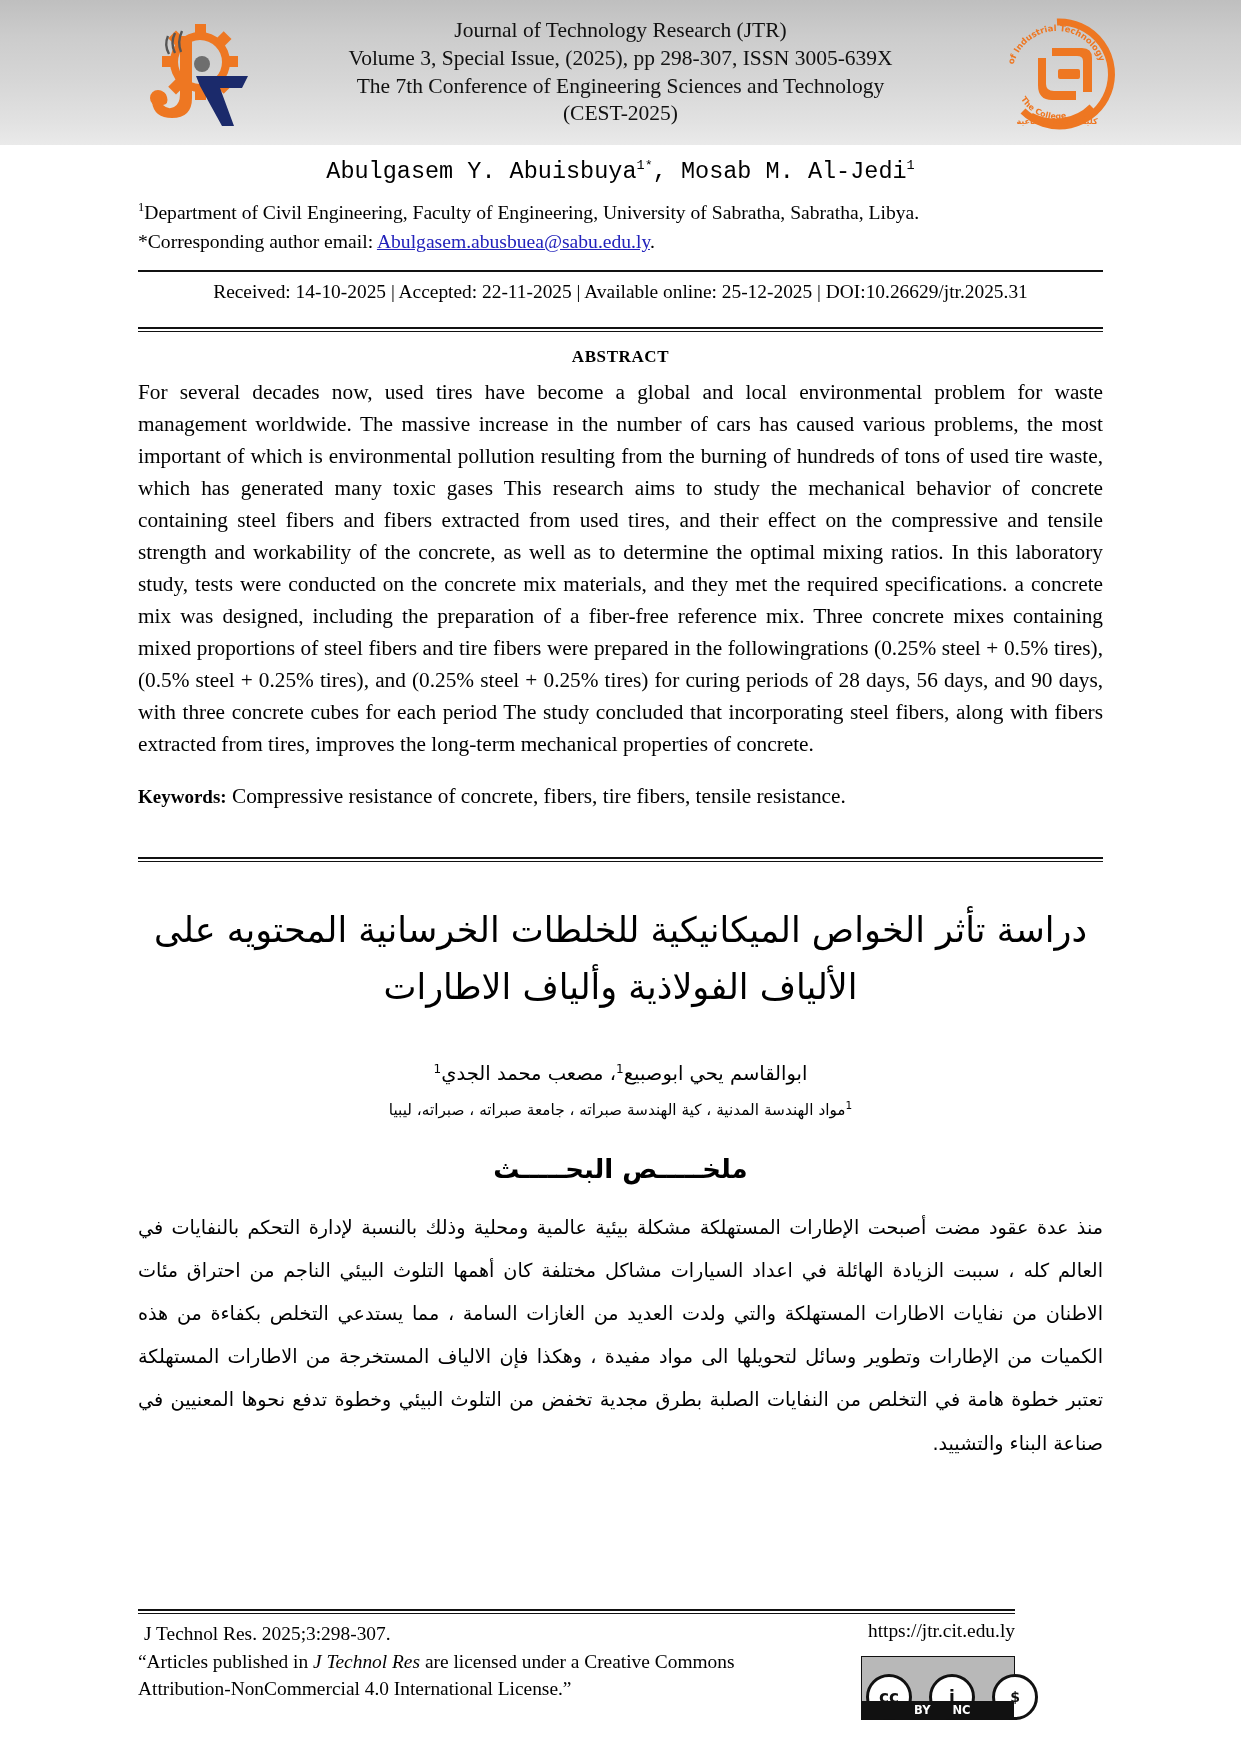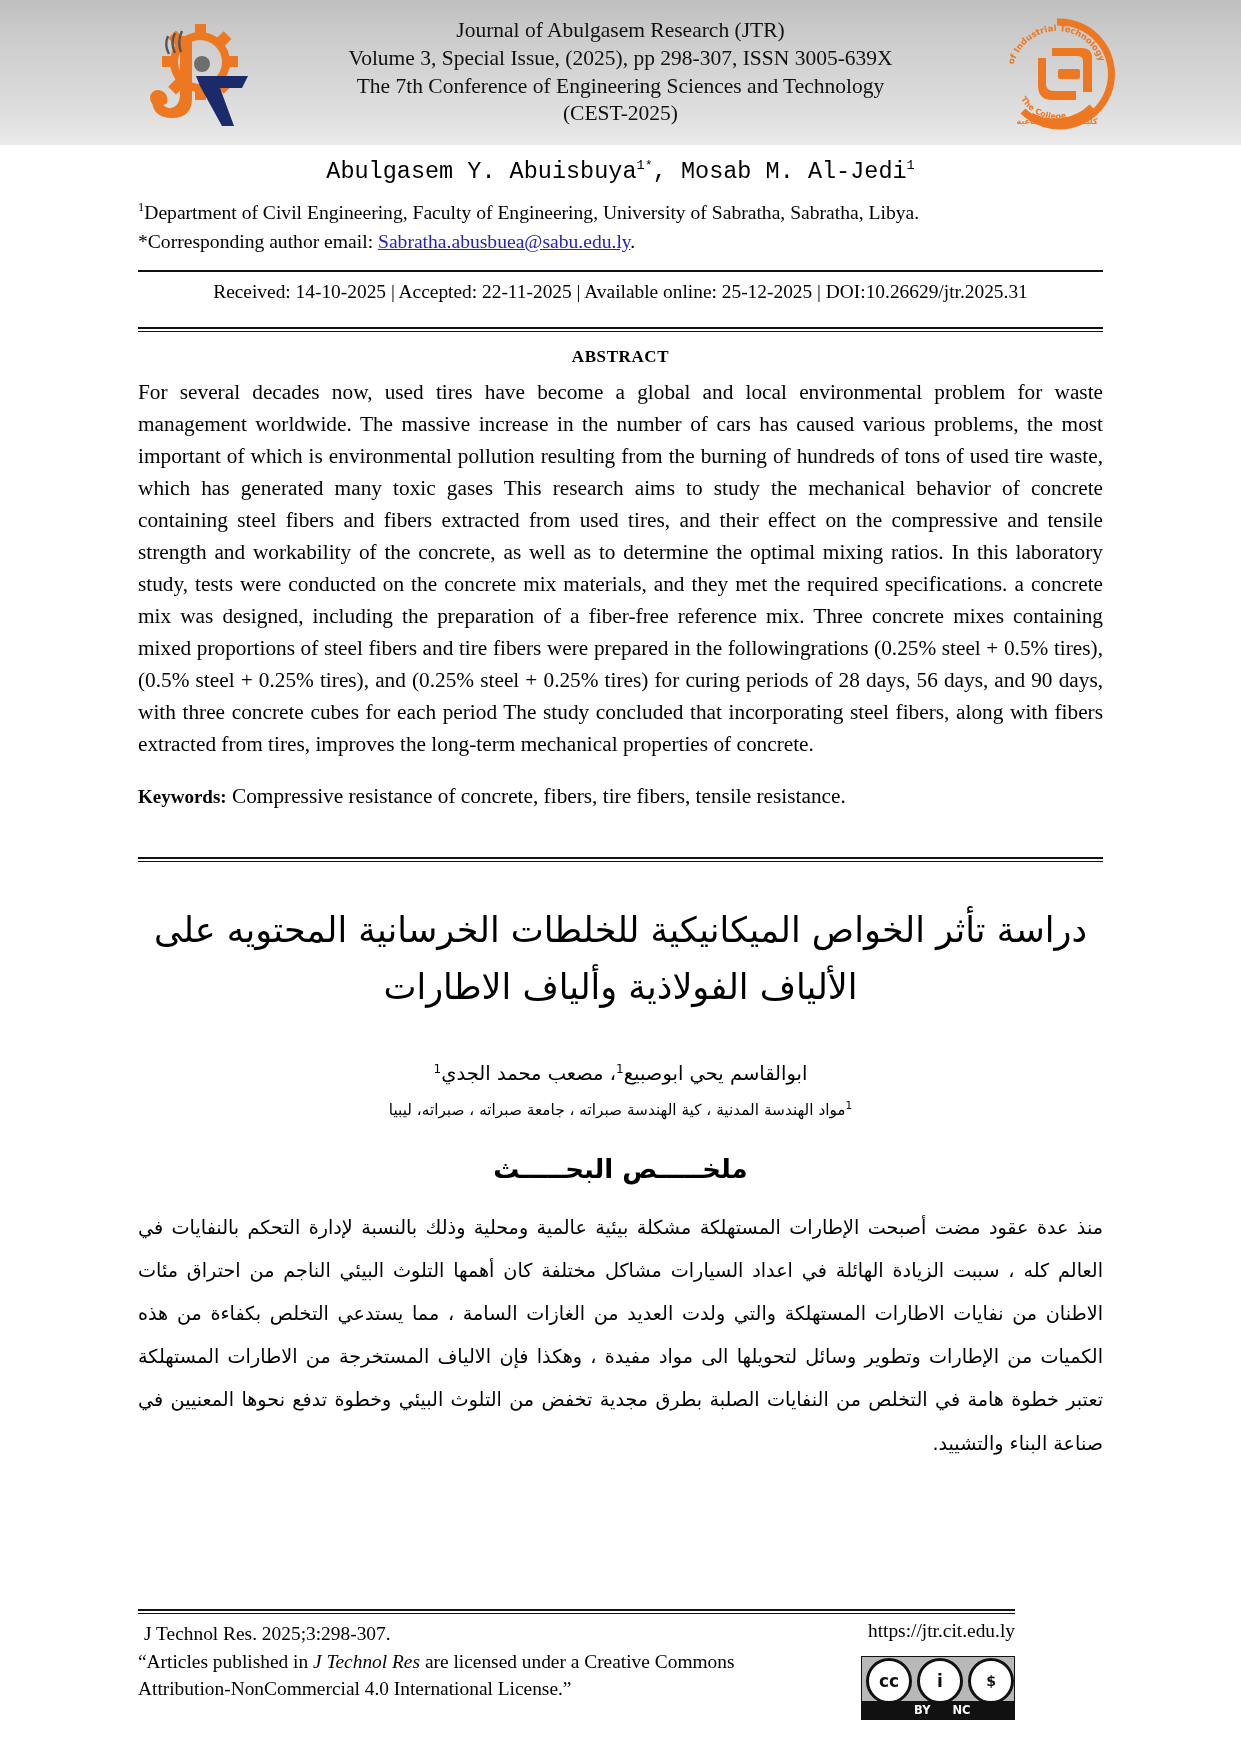--- a/index.html
+++ b/index.html
@@ -222,24 +222,24 @@
     position: relative;
   }
   .cc-badge .cc-bottom {
     position: absolute;
     left: 0; right: 0; bottom: 0;
     height: 18px;
     background: #111;
   }
   .cc-circles {
     position: absolute;
-    top: 1px;
+    top: 17px;
     left: 4px;
     display: flex;
-    gap: 5px;
+    gap: 17px;
   }
   .cc-circ {
     width: 40px; height: 40px;
     border-radius: 50%;
     background: #fff;
     border: 3px solid #111;
     display: flex;
     align-items: center;
     justify-content: center;
     font-family: "DejaVu Sans", sans-serif;
@@ -293,21 +293,21 @@
 
       <g stroke="#555" stroke-width="2.4" fill="none">
         <path d="M31 40 Q26 31 30 22"></path>
         <path d="M37 39 Q32 29 37 19"></path>
         <path d="M43 38 Q39 28 44 17"></path>
       </g>
     </svg>
   </div>
 
   <div class="header-center">
-    <div>Journal of Abulgasem Research (JTR)</div>
+    <div>Journal of Technology Research (JTR)</div>
     <div>Volume 3, Special Issue, (2025), pp 298-307, ISSN 3005-639X</div>
     <div>The 7th Conference of Engineering Sciences and Technology</div>
     <div>(CEST-2025)</div>
   </div>
 
   <div class="logo-right">
     <svg viewBox="0 0 118 122" width="118" height="122" aria-hidden="true">
       <defs>
         <path id="arcTop" d="M14 64 A45 45 0 0 1 104 64" fill="none"></path>
         <path id="arcBot" d="M16 64 A43 43 0 0 0 102 64" fill="none"></path>
@@ -335,21 +335,21 @@
 
 <div class="page">
 
 
   <div class="authors">
     <span>Abulgasem Y. Abuisbuya</span><sup>1*</sup><span>, Mosab M. Al-Jedi</span><sup>1</sup>
   </div>
 
   <div class="affil">
     <div><sup>1</sup><span>Department of Civil Engineering, Faculty of Engineering, University of Sabratha, Sabratha, Libya.</span></div>
-    <div><span>*Corresponding author email: </span><a class="email-link" href="#">Sabratha.abusbuea@sabu.edu.ly</a><span>.</span></div>
+    <div><span>*Corresponding author email: </span><a class="email-link" href="#">Abulgasem.abusbuea@sabu.edu.ly</a><span>.</span></div>
   </div>
 
   <hr class="rule-thick">
   <div class="dates-line">Received: 14-10-2025 | Accepted: 22-11-2025 | Available online: 25-12-2025 | DOI:10.26629/jtr.2025.31</div>
   <hr class="rule-double">
 
   <div class="abstract-head">ABSTRACT</div>
   <div class="abstract-body">For several decades now, used tires have become a global and local environmental problem for waste management worldwide. The massive increase in the number of cars has caused various problems, the most important of which is environmental pollution resulting from the burning of hundreds of tons of used tire waste, which has generated many toxic gases This research aims to study the mechanical behavior of concrete containing steel fibers and fibers extracted from used tires, and their effect on the compressive and tensile strength and workability of the concrete, as well as to determine the optimal mixing ratios. In this laboratory study, tests were conducted on the concrete mix materials, and they met the required specifications. a concrete mix was designed, including the preparation of a fiber-free reference mix.  Three concrete mixes containing mixed proportions of steel fibers and tire fibers were prepared in the followingrations (0.25% steel + 0.5% tires), (0.5% steel + 0.25% tires), and (0.25% steel + 0.25% tires) for curing periods of 28 days, 56 days, and 90 days, with three concrete cubes for each period The study concluded that incorporating steel fibers, along with fibers extracted from tires, improves the long-term mechanical properties of concrete.</div>
 
   <div class="keywords">

